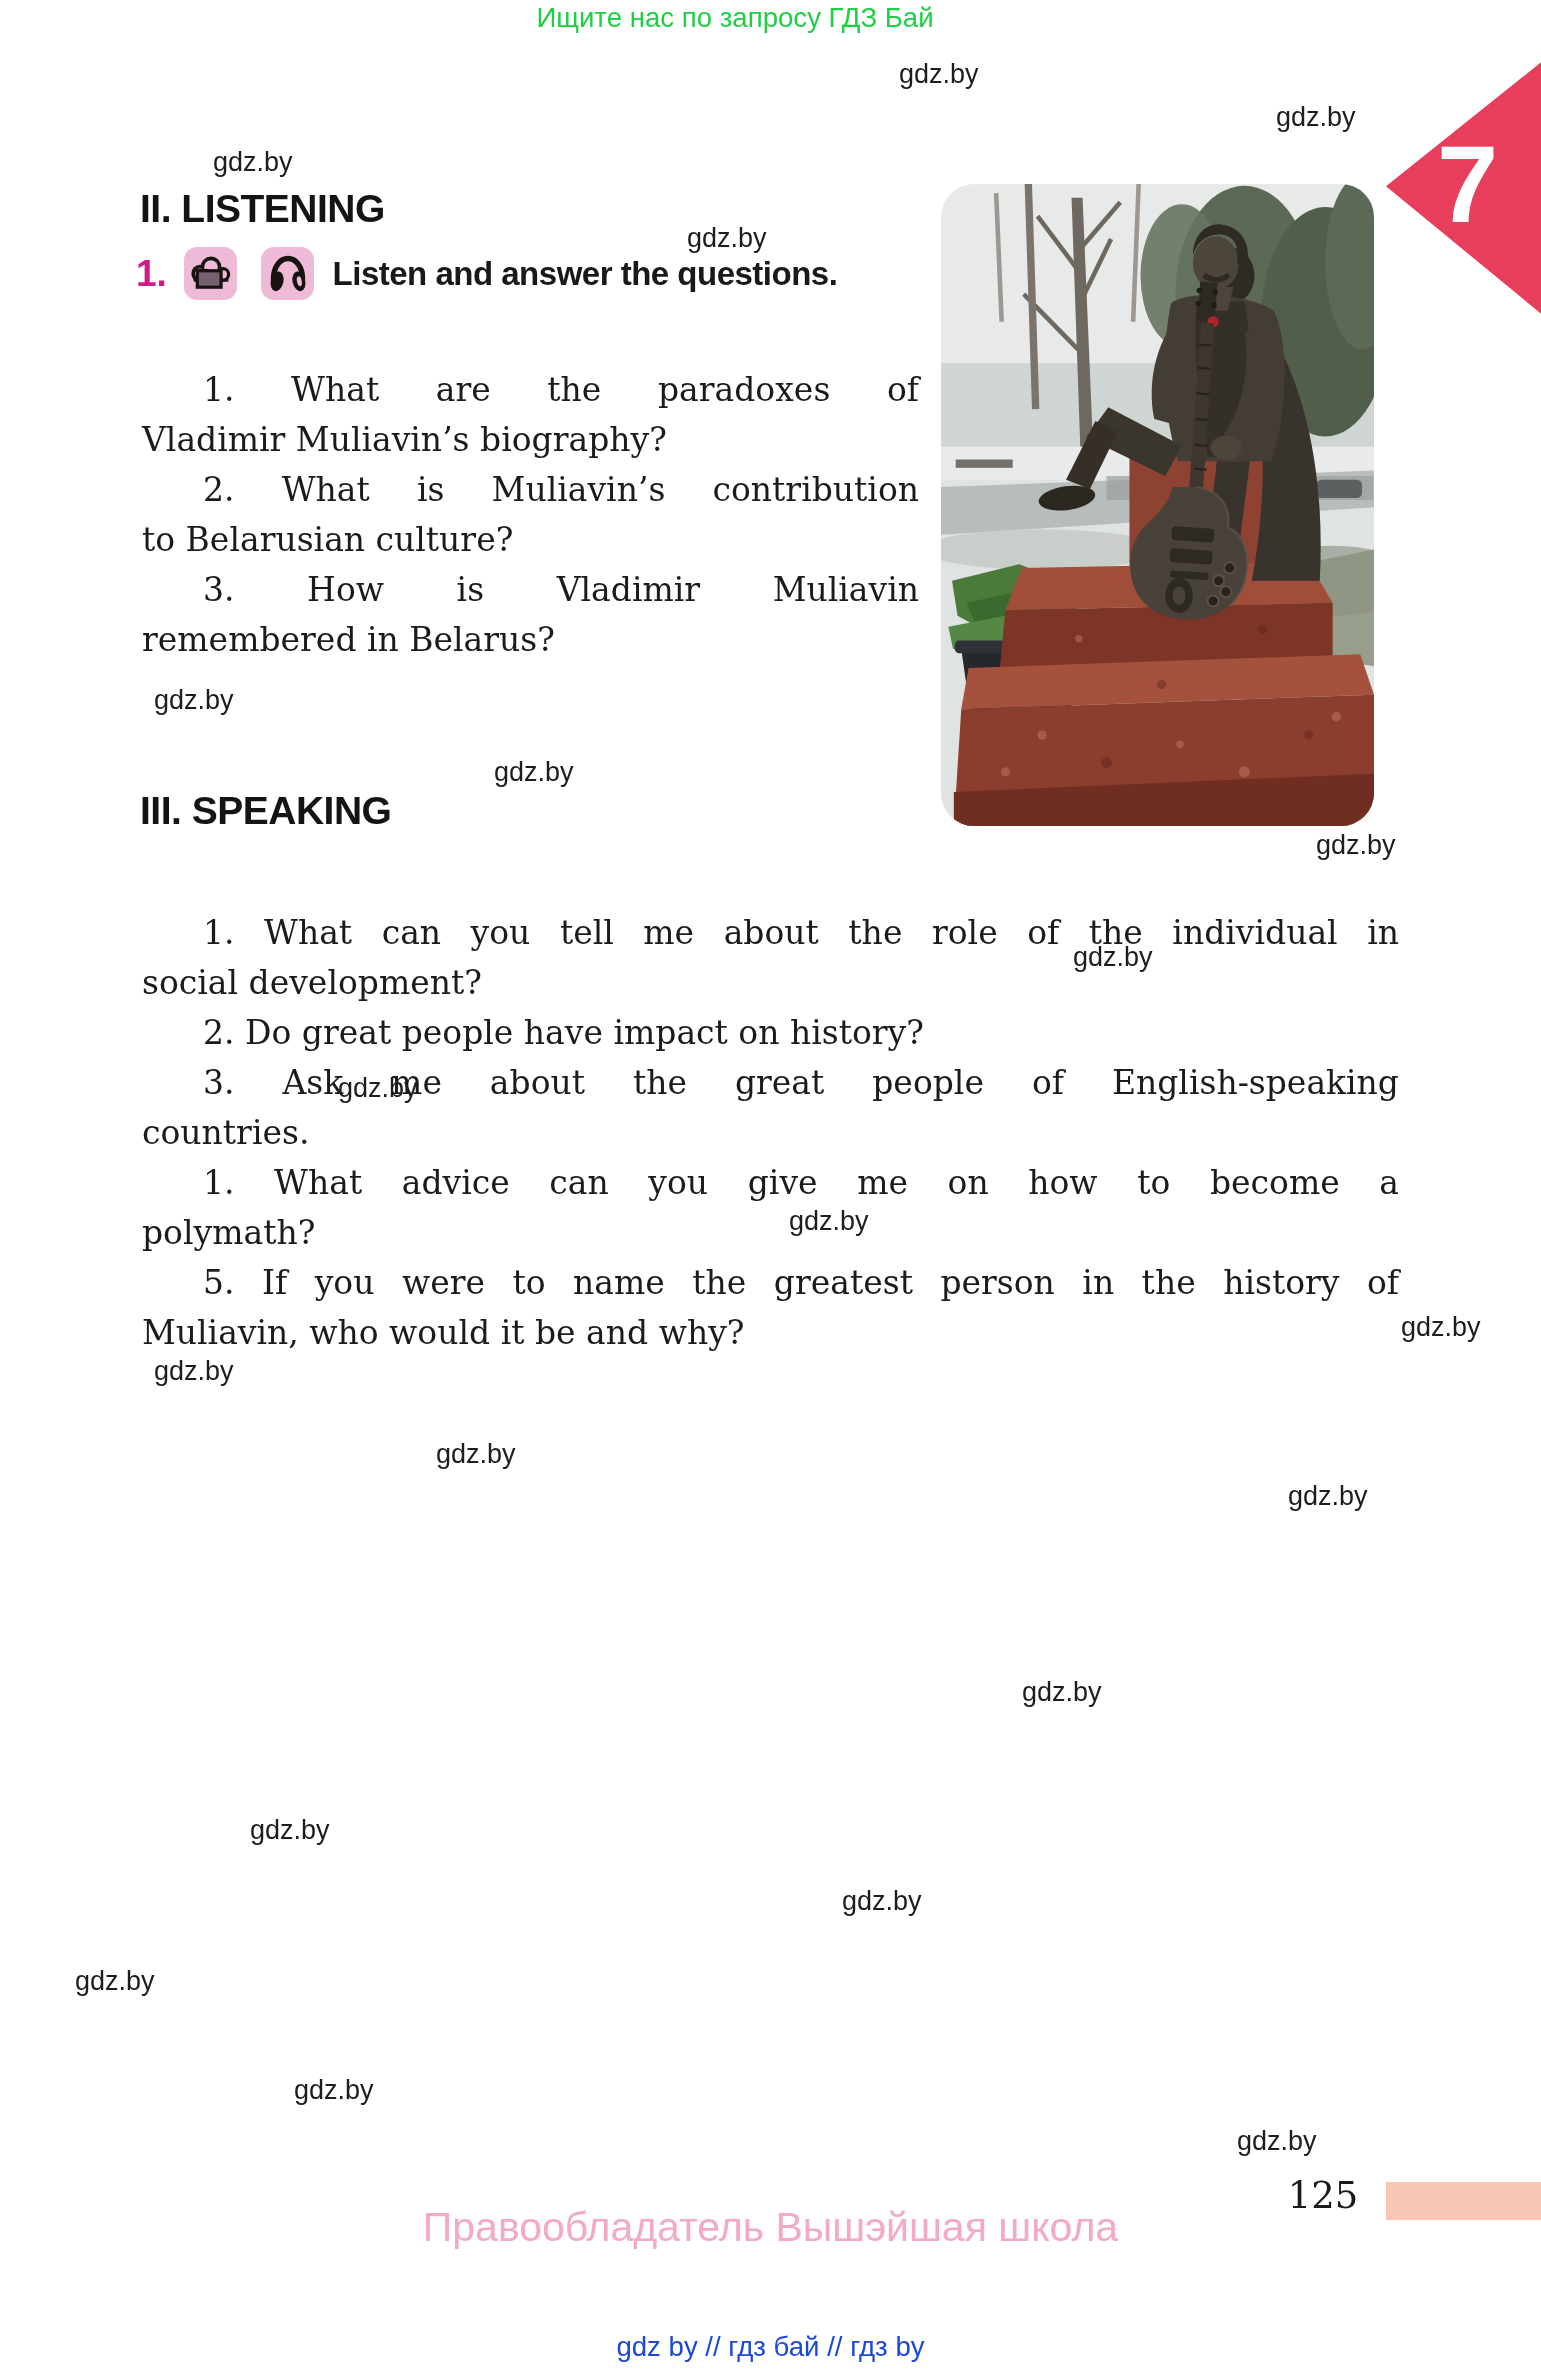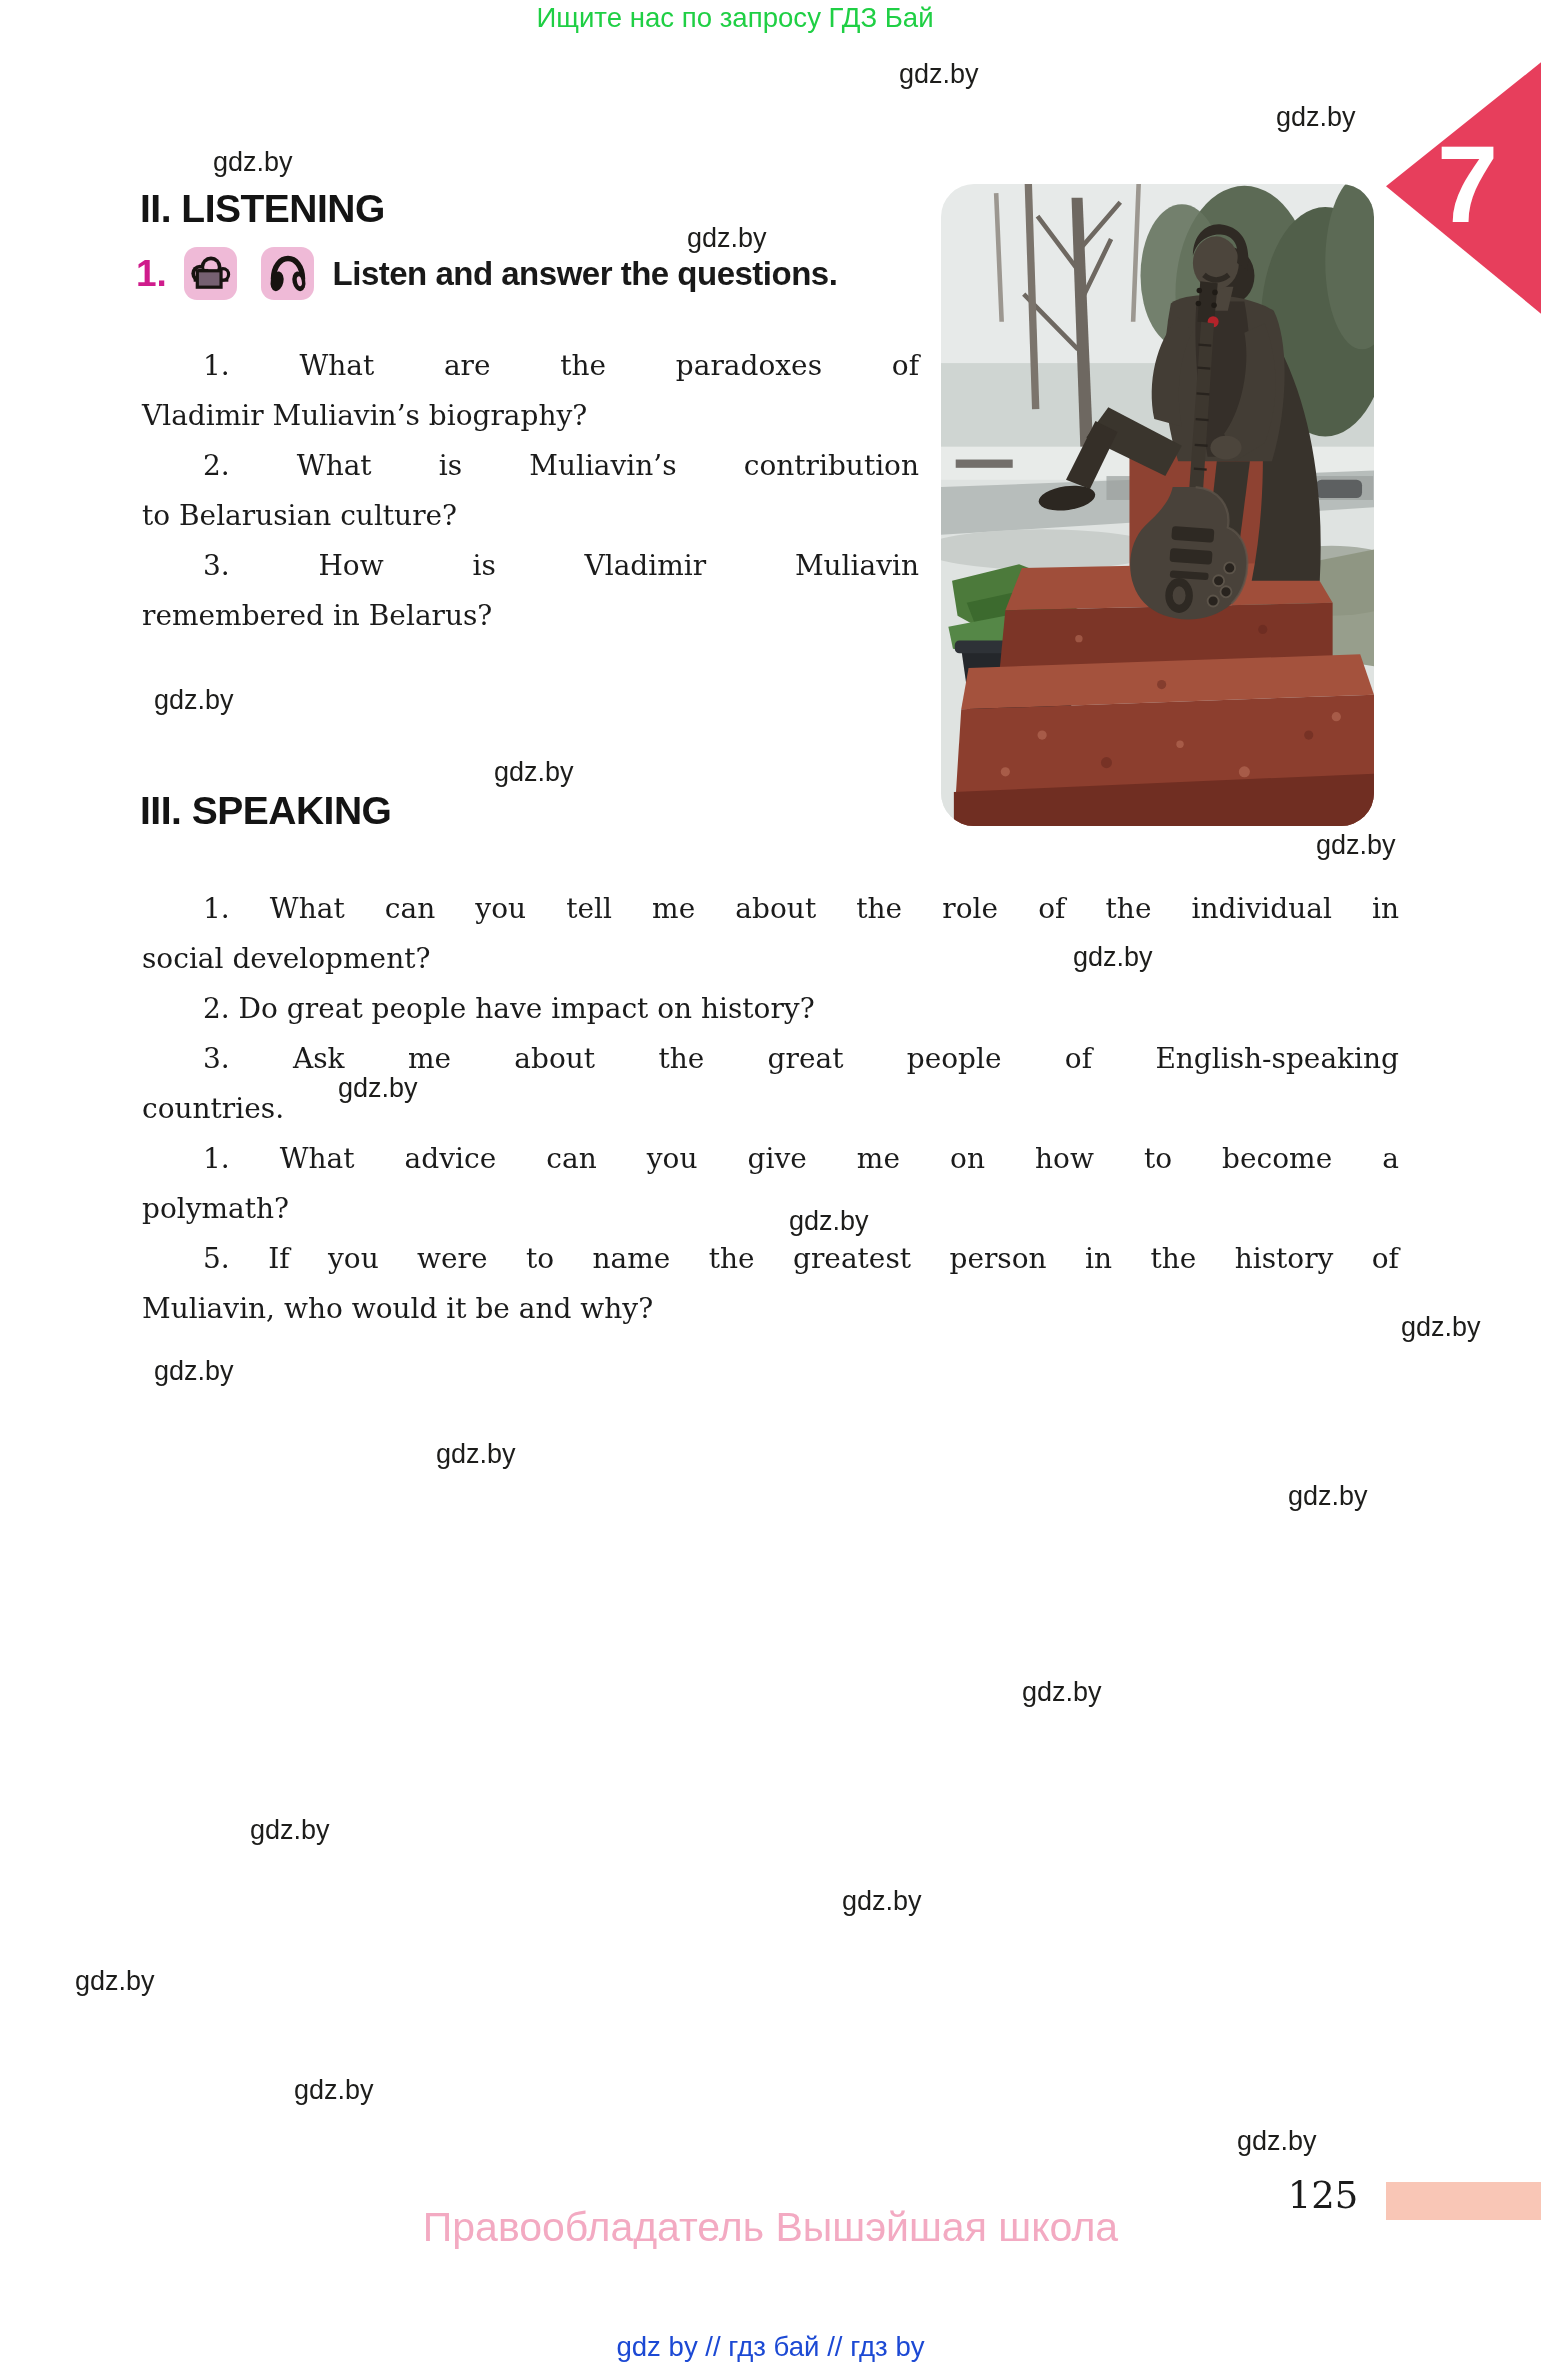--- a/index.html
+++ b/index.html
@@ -21,21 +21,21 @@
   
   .ex-row{position:absolute;left:136px;top:246px;height:55px;display:flex;align-items:center;}
   .ex-num{font-size:37px;font-weight:700;color:#cf1c8c;width:39px;}
   .ico{width:53px;height:53px;border-radius:13px;background:#efbad7;margin-left:9.2px;
        display:flex;align-items:center;justify-content:center;}
   .ico + .ico{margin-left:24px;}
   .ico svg{display:block;}
   .ex-instr{margin-left:18.4px;font-size:33px;font-weight:700;letter-spacing:-0.5px;color:#191919;}
   
   .qblock{position:absolute;font-family:"DejaVu Serif","Liberation Serif",serif;
-          font-size:28px;line-height:50px;color:#1b1b1b;}
+          font-size:33px;line-height:50px;color:#1b1b1b;margin-top:24px;}
   #listening-questions{left:142px;top:341px;width:777px;}
   #speaking-questions{left:142px;top:884px;width:1257px;}
   .qline{text-align:left;}
   .qline.qjust{text-align:justify;text-align-last:justify;}
   .qline.qfirst{text-indent:61px;}
   
   .photo{position:absolute;left:941px;top:184px;width:433px;height:642px;
          border-radius:33px;overflow:hidden;}
   .photo svg{display:block;width:433px;height:642px;}
   

